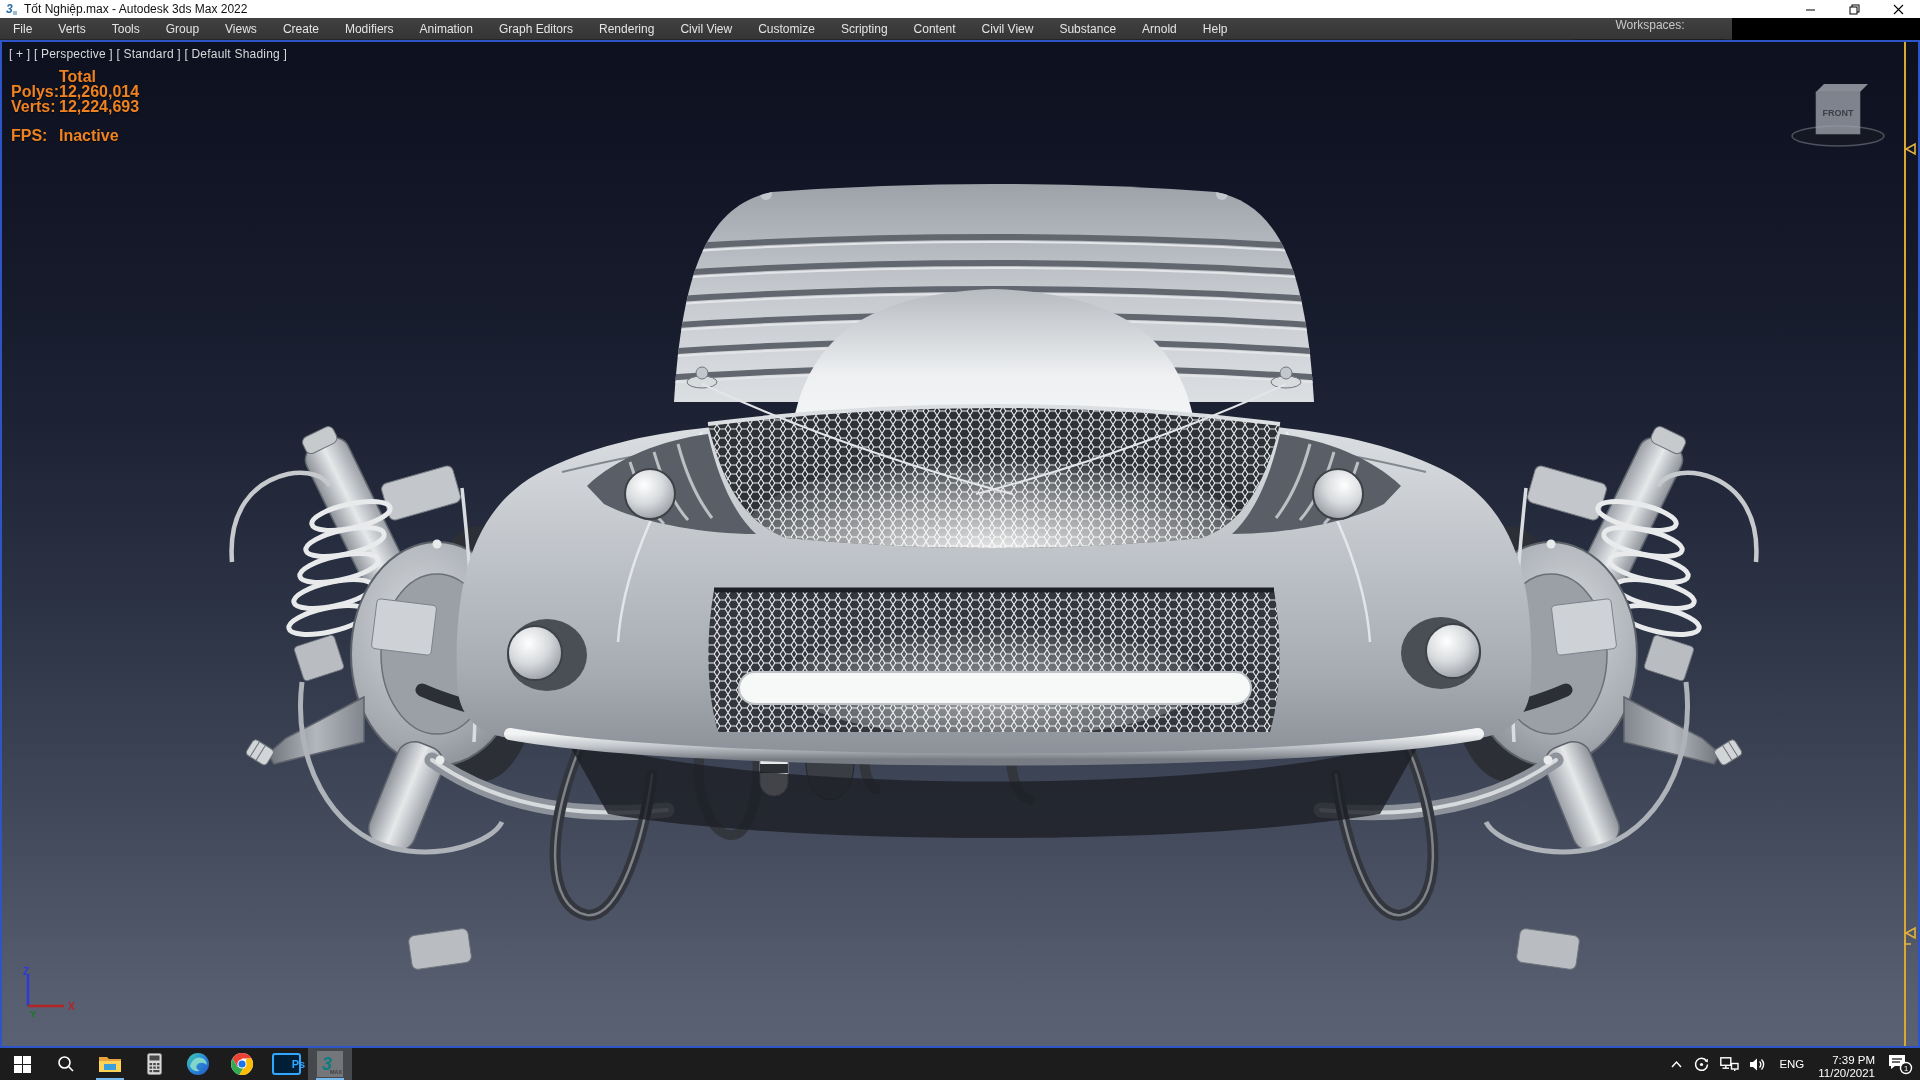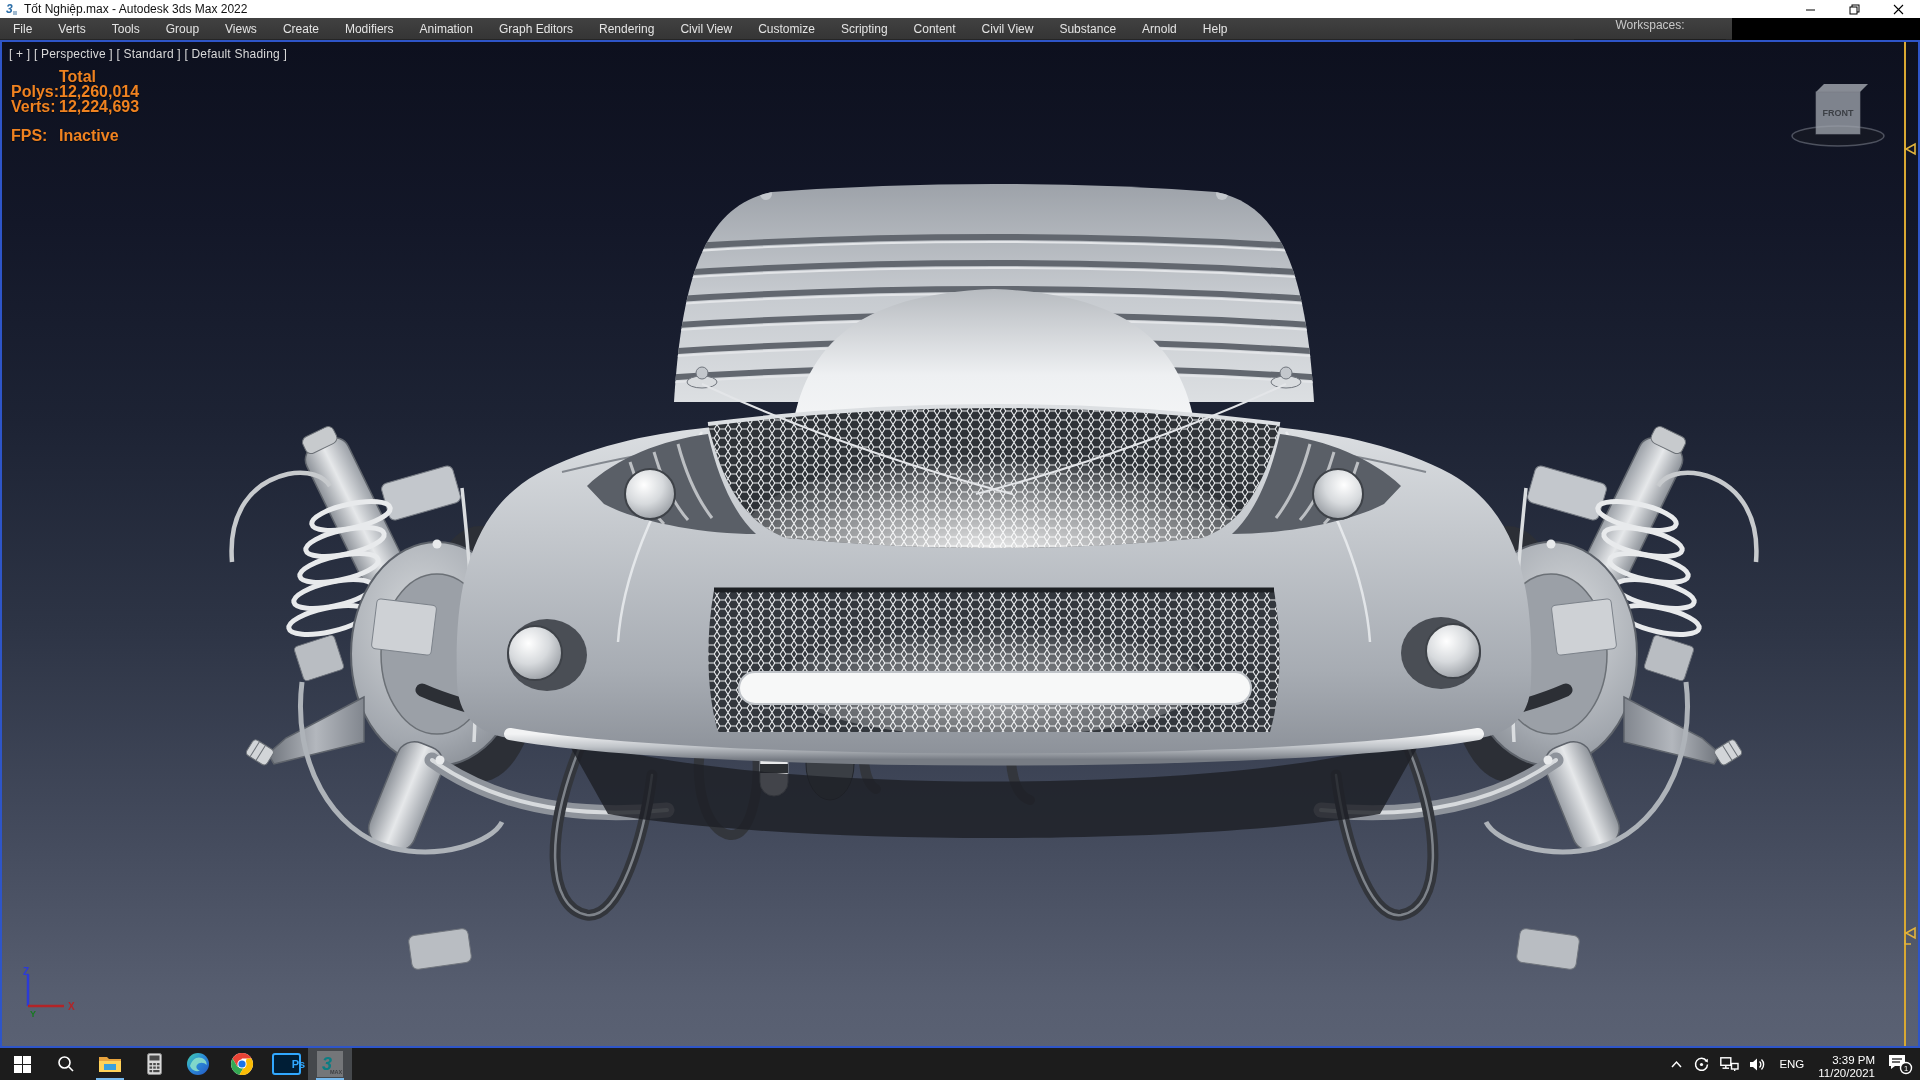--- a/index.html
+++ b/index.html
@@ -455,21 +455,21 @@
         </svg>
       </div>
       <div class="tray-slot">
         <svg width="18" height="15" viewBox="0 0 18 15">
           <polygon points="1,5 4,5 8,1.5 8,13.5 4,10 1,10" fill="#fff"></polygon>
           <path d="M10.5 4.5 A 4 4 0 0 1 10.5 10.5 M12.5 2.5 A 7 7 0 0 1 12.5 12.5" fill="none" stroke="#fff" stroke-width="1.4"></path>
         </svg>
       </div>
       <div class="tray-slot lang">ENG</div>
       <div class="clock">
-        <div>3:39 PM</div>
+        <div>7:39 PM</div>
         <div>11/20/2021</div>
       </div>
       <div class="tray-slot">
         <svg width="26" height="22" viewBox="0 0 26 22">
           <path d="M2 2 L18 2 L18 13 L8 13 L4 16 L4 13 L2 13 Z" fill="#fff"></path>
           <line x1="5" y1="6" x2="15" y2="6" stroke="#1c1c1c" stroke-width="1.3"></line>
           <line x1="5" y1="9" x2="13" y2="9" stroke="#1c1c1c" stroke-width="1.3"></line>
           <circle cx="19" cy="15" r="5.5" fill="#1c1c1c" stroke="#fff" stroke-width="1.4"></circle>
           <text x="19" y="18.2" text-anchor="middle" font-size="7.5" fill="#fff" font-family="Liberation Sans, sans-serif">1</text>
         </svg>

